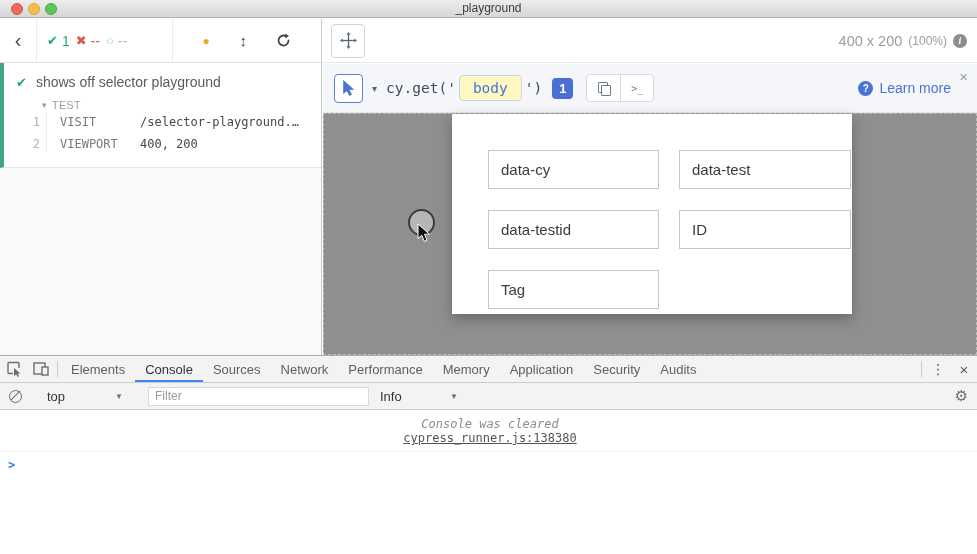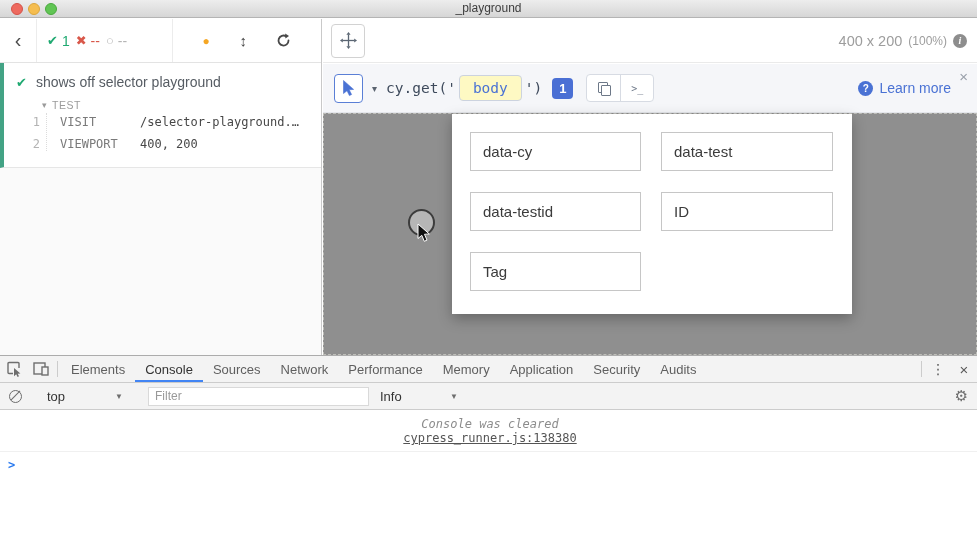--- a/index.html
+++ b/index.html
@@ -84,21 +84,21 @@
   .learn-more { margin-left:auto; margin-right:26px; display:flex; align-items:center; gap:6px;
     color:#4a72d4; font-size:14px; cursor:pointer; }
   .q-icon { width:15px; height:15px; border-radius:50%; background:#4a72d4; color:#fff; font-size:10px;
     font-weight:bold; display:flex; align-items:center; justify-content:center; }
   .pg-close { position:absolute; top:5px; right:9px; color:#99a0aa; font-size:15px; cursor:pointer; line-height:1; }
 
   
   .aut-area { position:absolute; top:113px; left:323px; right:0; height:242px; background:#8f8f8f;
     border:1px dashed rgba(230,230,220,0.55); }
   .aut-iframe { position:absolute; left:128px; top:0; width:400px; height:200px; background:#fff;
-    box-shadow:0 5px 13px rgba(0,0,0,0.28); padding:18px; }
+    box-shadow:0 5px 13px rgba(0,0,0,0.28); padding:36px; }
   .field-grid { display:grid; grid-template-columns:171px 172px; column-gap:20px; row-gap:21px; }
   .aut-field { height:39px; border:1px solid #c6c6c6; background:#fff; color:#3b3b3b; font-size:15px;
     display:flex; align-items:center; padding-left:12px; }
   .click-circle { position:absolute; left:84px; top:95px; width:27px; height:27px; border-radius:50%;
     border:2px solid #3c3c3c; background:rgba(255,255,255,0.35); }
   .cursor-arrow { position:absolute; left:93px; top:109px; }
 
   
   .devtools { position:absolute; top:355px; left:0; right:0; height:199px; background:#fff; border-top:1px solid #acacac; }
   .dt-tabs { height:27px; background:#f3f3f3; border-bottom:1px solid #ccc; display:flex; align-items:stretch; }

